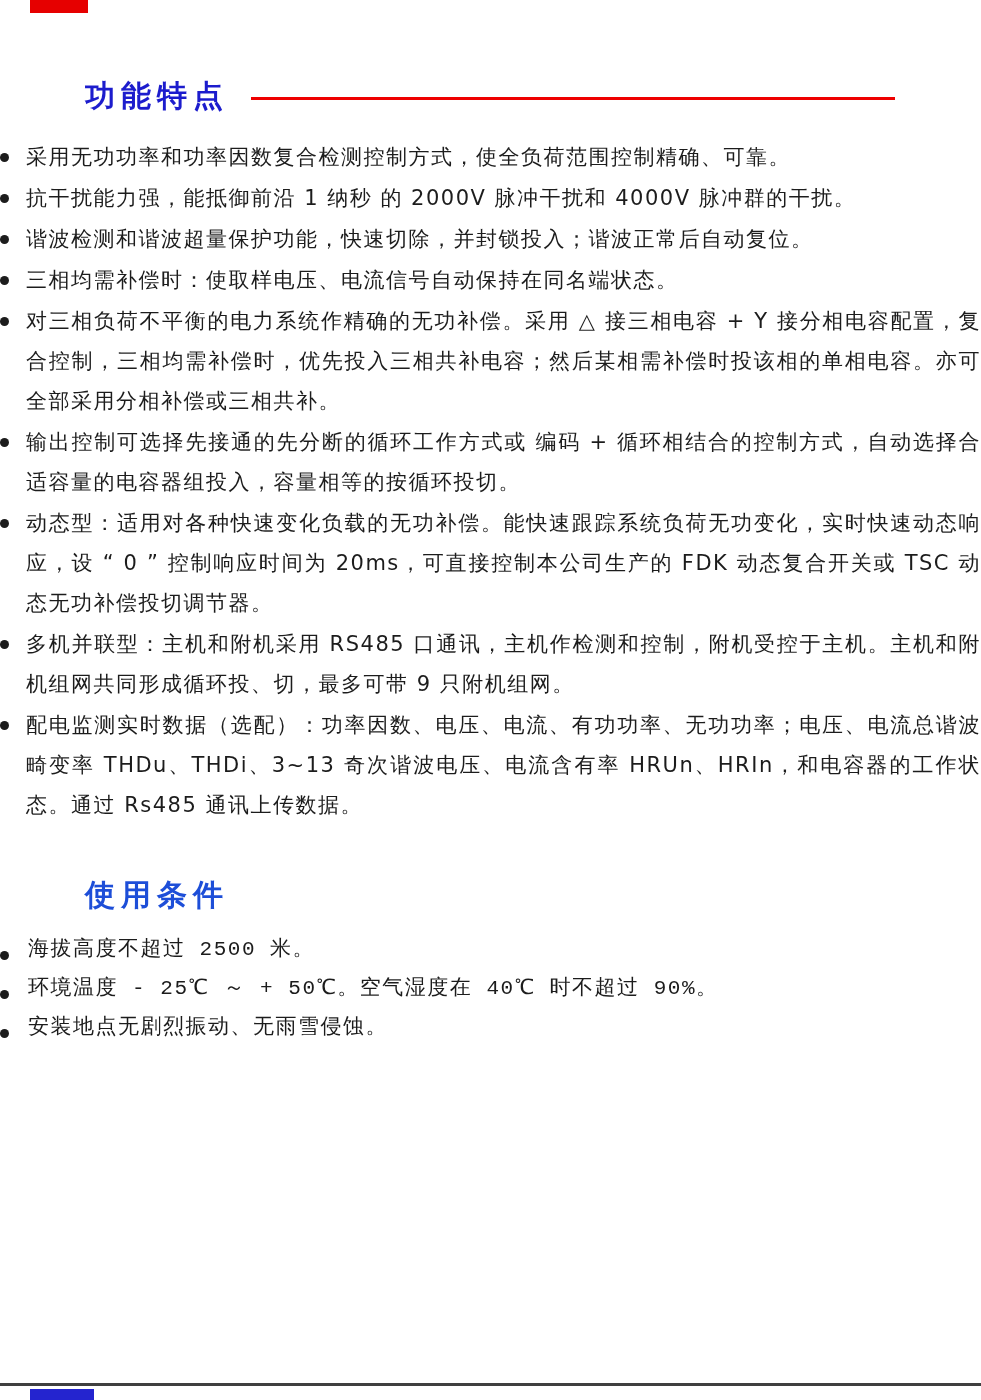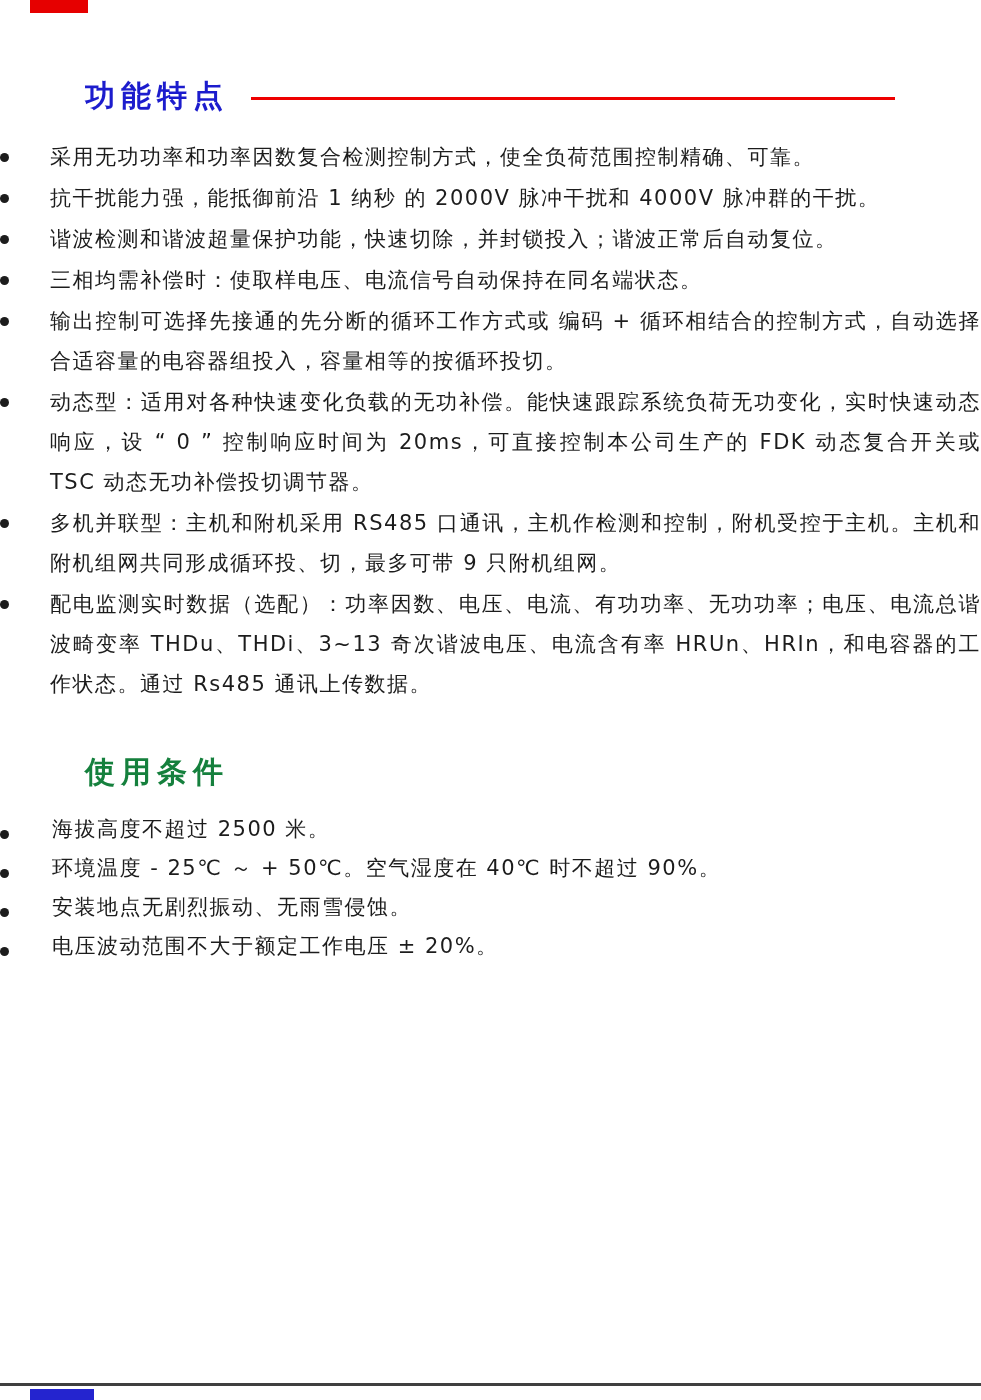--- a/index.html
+++ b/index.html
@@ -30,26 +30,25 @@
     flex:1 1 auto;
     height:3px;
     margin-left:22px; margin-top:4px;
   }
 
   ul.bullet-list {
     list-style:none;
     margin:0; padding:0;
   }
   .list-features { margin:20px 66px 0 110px; }
-  .list-conditions { margin:16px 66px 0 120px; }
+  .list-conditions { margin:16px 66px 0 120px;font-family:Liberation Mono, monospace; }
 
   li.bullet-item {
     display:flex;
     align-items:flex-start;
-    gap:24px;
   }
   .list-features li.bullet-item { margin-bottom:1px; }
   .list-conditions li.bullet-item { margin-bottom:9px; }
 
   .dot {
     flex:0 0 auto;
     width:9px; height:9px;
     border-radius:50%;
     margin-top:16px;
   }
@@ -102,20 +101,24 @@
       <li class="bullet-item">
         <span class="dot" style="background: rgb(28, 28, 28);"></span>
         <span class="item-text">谐波检测和谐波超量保护功能，快速切除，并封锁投入；谐波正常后自动复位。</span>
       </li>
 
       <li class="bullet-item">
         <span class="dot" style="background: rgb(28, 28, 28);"></span>
         <span class="item-text">三相均需补偿时：使取样电压、电流信号自动保持在同名端状态。</span>
       </li>
 
+      <li class="bullet-item">
+        <span class="dot" style="background: rgb(28, 28, 28);"></span>
+        <span class="item-text">对三相负荷不平衡的电力系统作精确的无功补偿。采用 △ 接三相电容 + Y 接分相电容配置，复合控制，三相均需补偿时，优先投入三相共补电容；然后某相需补偿时投该相的单相电容。亦可全部采用分相补偿或三相共补。</span>
+      </li>
 
       <li class="bullet-item">
         <span class="dot" style="background: rgb(28, 28, 28);"></span>
         <span class="item-text">输出控制可选择先接通的先分断的循环工作方式或 编码 + 循环相结合的控制方式，自动选择合适容量的电容器组投入，容量相等的按循环投切。</span>
       </li>
 
       <li class="bullet-item">
         <span class="dot" style="background: rgb(28, 28, 28);"></span>
         <span class="item-text">动态型：适用对各种快速变化负载的无功补偿。能快速跟踪系统负荷无功变化，实时快速动态响应，设 “ 0 ” 控制响应时间为 20ms，可直接控制本公司生产的 FDK 动态复合开关或 TSC 动态无功补偿投切调节器。</span>
       </li>
@@ -125,43 +128,39 @@
         <span class="item-text">多机并联型：主机和附机采用 RS485 口通讯，主机作检测和控制，附机受控于主机。主机和附机组网共同形成循环投、切，最多可带 9 只附机组网。</span>
       </li>
 
       <li class="bullet-item">
         <span class="dot" style="background: rgb(28, 28, 28);"></span>
         <span class="item-text">配电监测实时数据（选配）：功率因数、电压、电流、有功功率、无功功率；电压、电流总谐波畸变率 THDu、THDi、3~13 奇次谐波电压、电流含有率 HRUn、HRIn，和电容器的工作状态。通过 Rs485 通讯上传数据。</span>
       </li>
     </ul>
 
   <div class="heading-row conditions-heading-row">
-    <h1 class="section-title" style="color: #15803d; font-family: Liberation Mono, monospace;">使用条件</h1>
+    <h1 class="section-title" style="color: #1d4ed8;">使用条件</h1>
   </div>
 
   <ul class="bullet-list list-conditions">
 
       <li class="bullet-item">
         <span class="dot" style="background: rgb(28, 28, 28);"></span>
         <span class="item-text">海拔高度不超过 2500 米。</span>
       </li>
 
       <li class="bullet-item">
         <span class="dot" style="background: rgb(28, 28, 28);"></span>
         <span class="item-text">环境温度 - 25℃ ～ + 50℃。空气湿度在 40℃ 时不超过 90%。</span>
       </li>
 
       <li class="bullet-item">
         <span class="dot" style="background: rgb(28, 28, 28);"></span>
         <span class="item-text">安装地点无剧烈振动、无雨雪侵蚀。</span>
       </li>
 
 
-      <li class="bullet-item">
-        <span class="dot" style="background: rgb(28, 28, 28);"></span>
-        <span class="item-text">电压波动范围不大于额定工作电压 ± 20%。</span>
-      </li>
     </ul>
 
   <div class="footer-rule" style="background: rgb(63, 63, 63);"></div>
   <div class="corner-tab tab-bottom" style="background: rgb(36, 36, 207);"></div>
 
 </div>
 
 </body></html>

